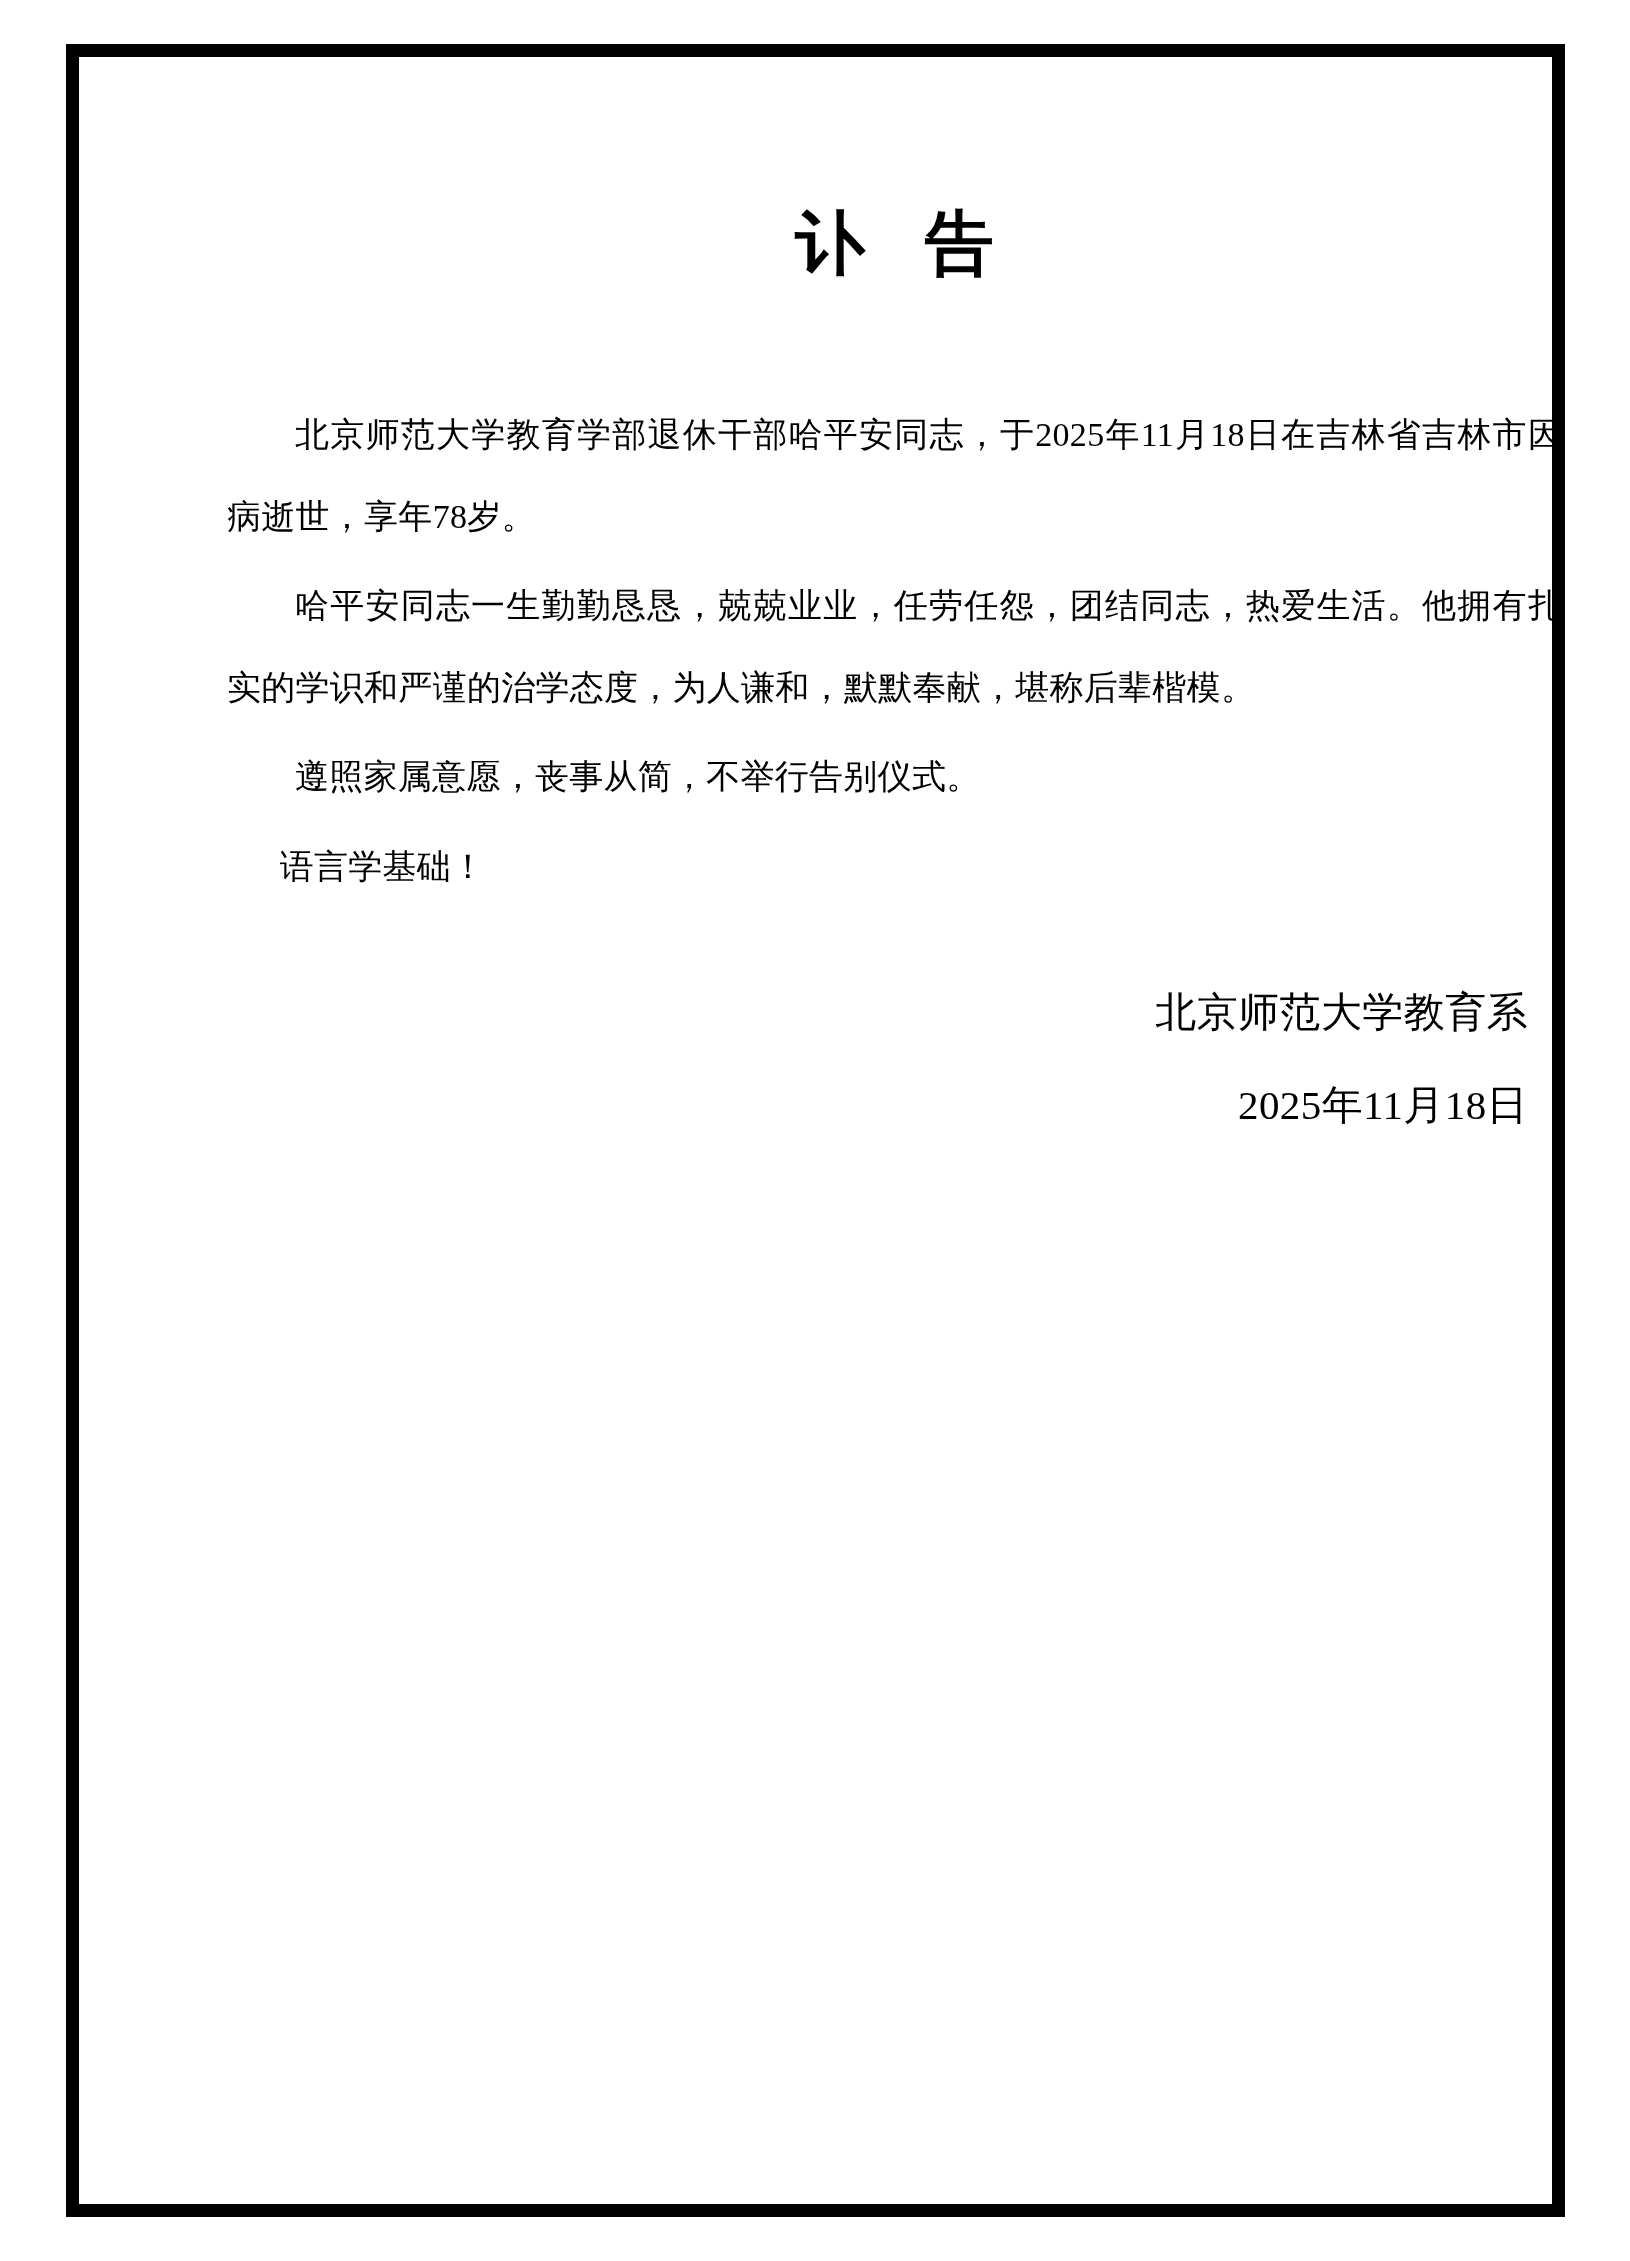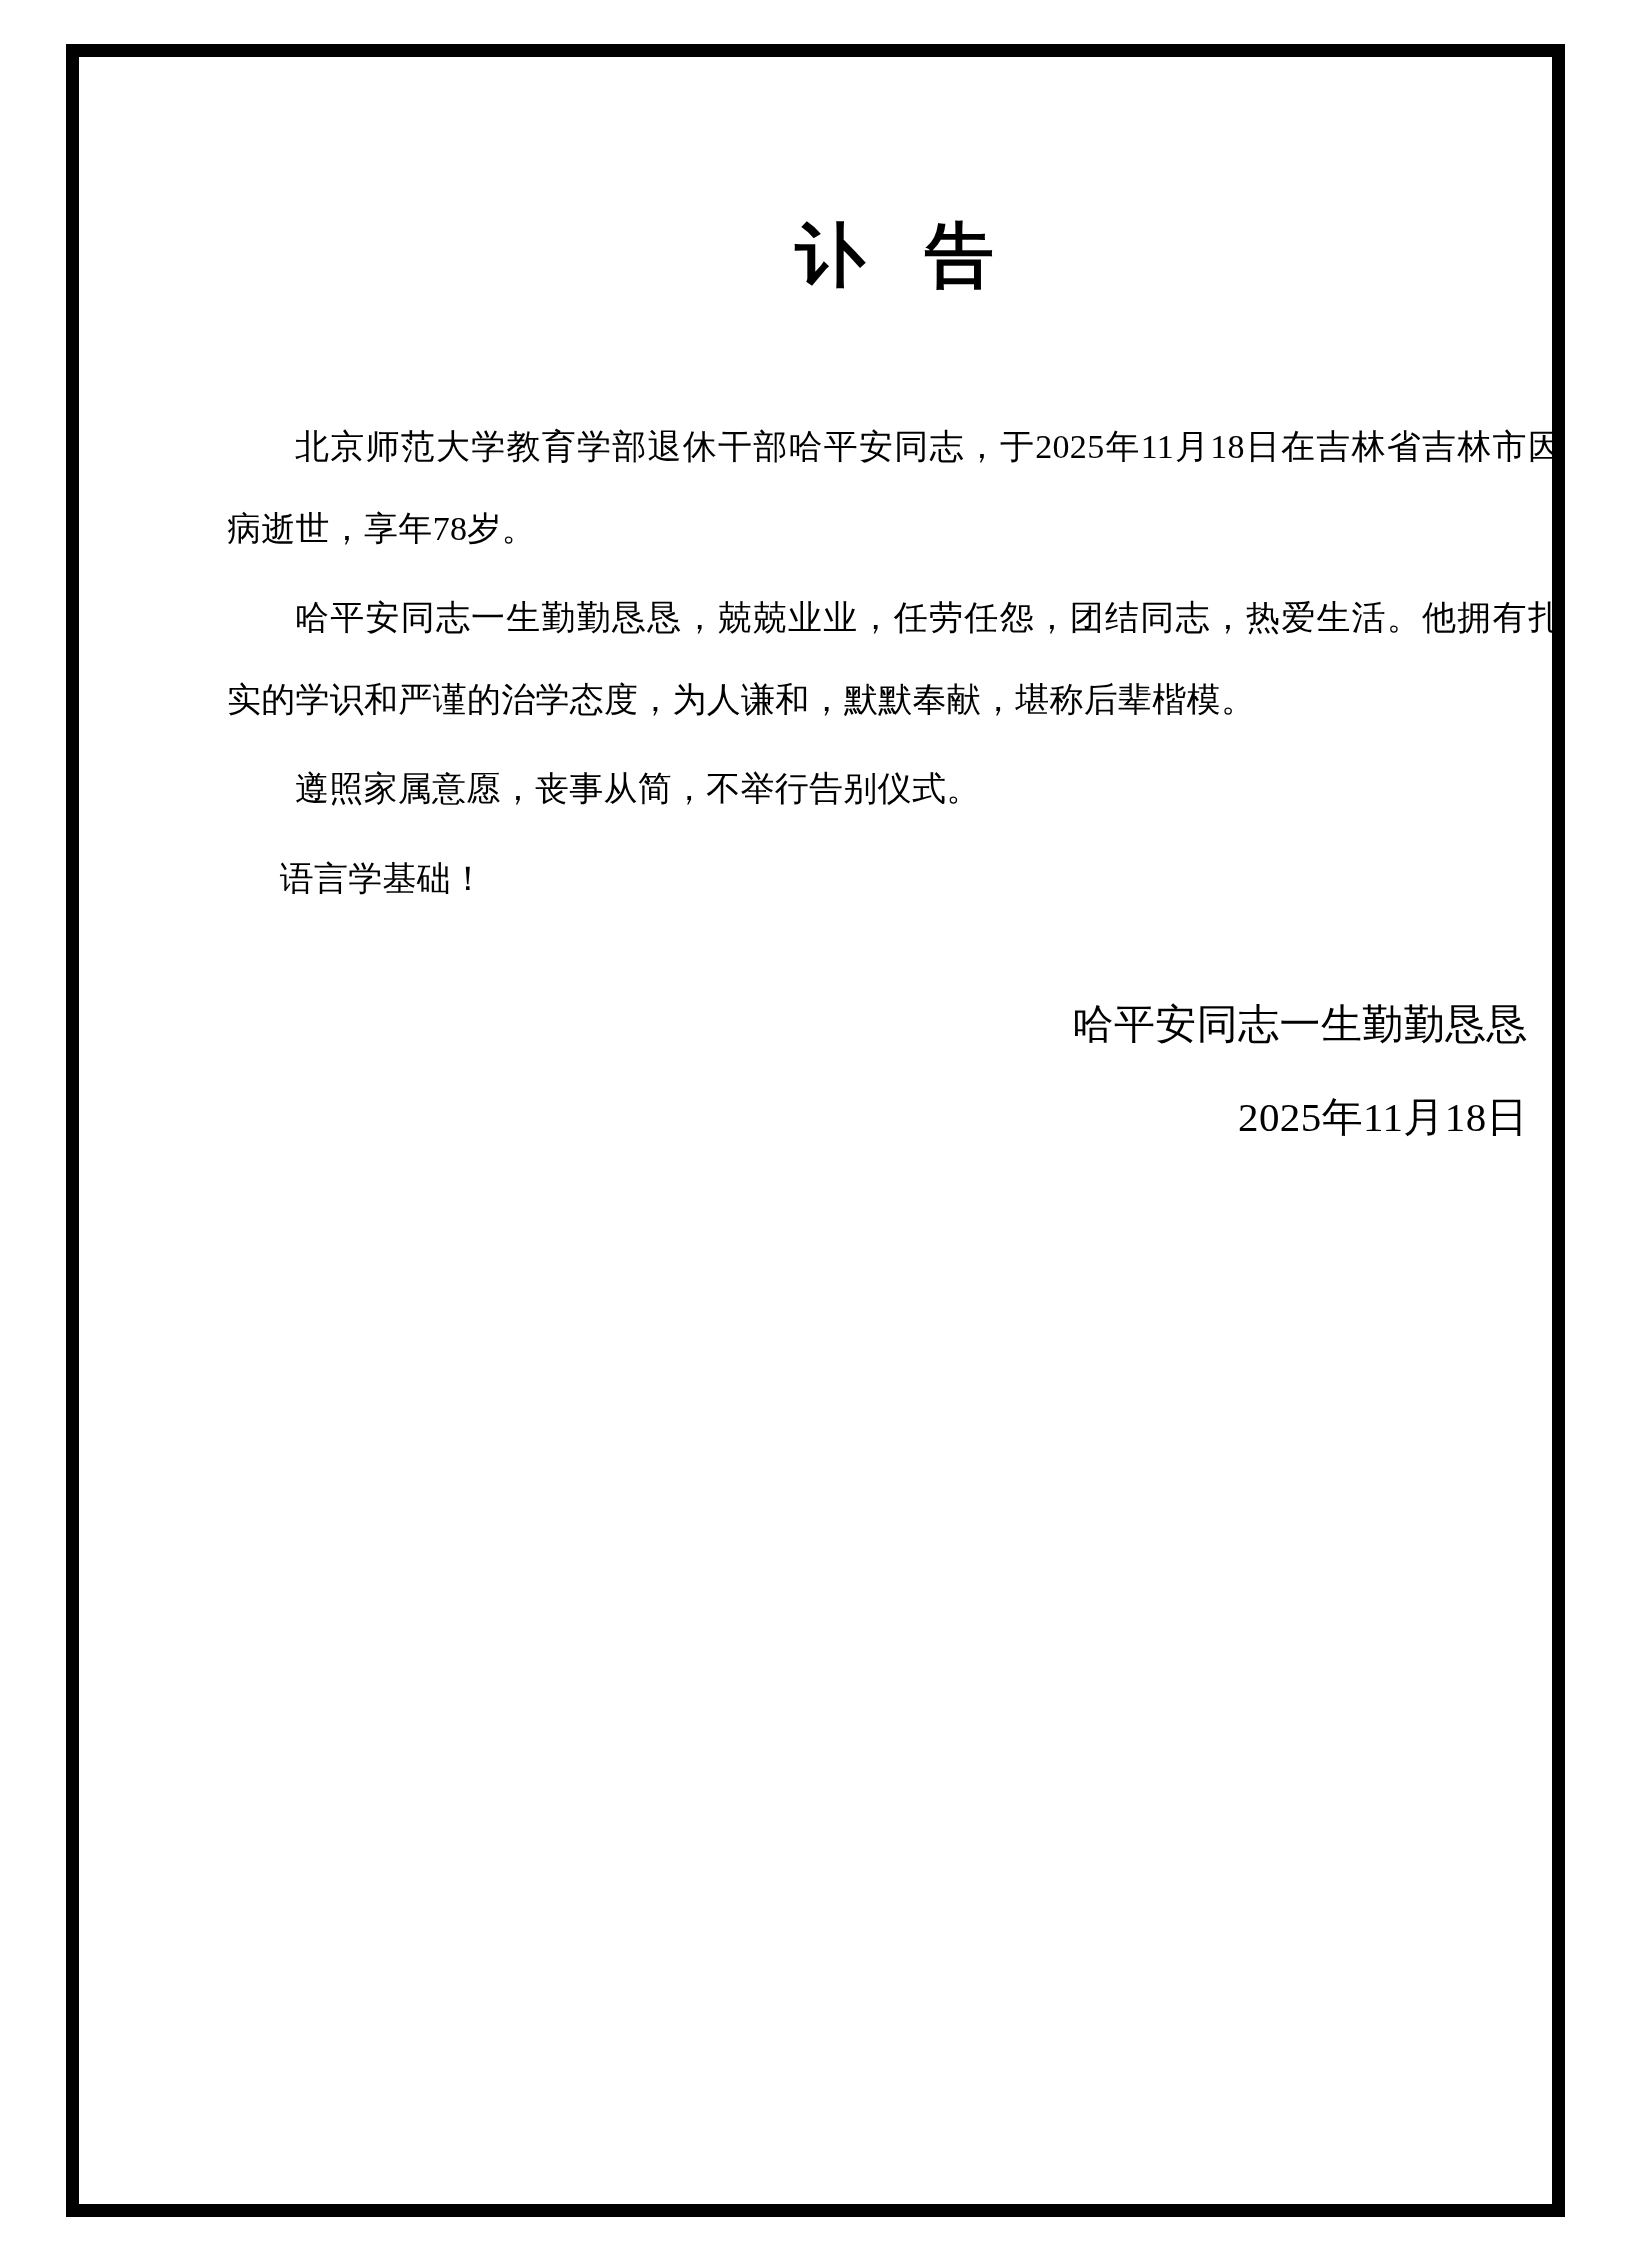--- a/index.html
+++ b/index.html
@@ -31,21 +31,21 @@
     width: 1499px;
     height: 2173px;
     border: 13px solid #000000;
     box-sizing: border-box;
     background: #ffffff;
   }
 
   .content {
     position: absolute;
     left: 79px;
-    top: 56px;
+    top: 44px;
     width: 1473px;
     height: 2147px;
     box-sizing: border-box;
     padding: 0 69px;
   }
 
   .doc-title {
     text-align: center;
     font-weight: bold;
     font-size: 69px;
@@ -114,20 +114,20 @@
         <p class="para">哈平安同志一生勤勤恳恳，兢兢业业，任劳任怨，团结同志，热爱生活。他拥有扎实的学识和严谨的治学态度，为人谦和，默默奉献，堪称后辈楷模。</p>
 
         <p class="para no-justify">遵照家属意愿，丧事从简，不举行告别仪式。</p>
 
 
         <p class="para no-justify short-indent">语言学基础！</p>
 
       </div>
 
       <div class="signature">
-        <span class="sig-line">哈平安同志一生勤勤恳恳</span>
+        <span class="sig-line">北京师范大学教育系</span>
         <span class="sig-date">2025年11月18日</span>
       </div>
 
     </div>
   </div>
 </div>
 
 
 </body></html>

